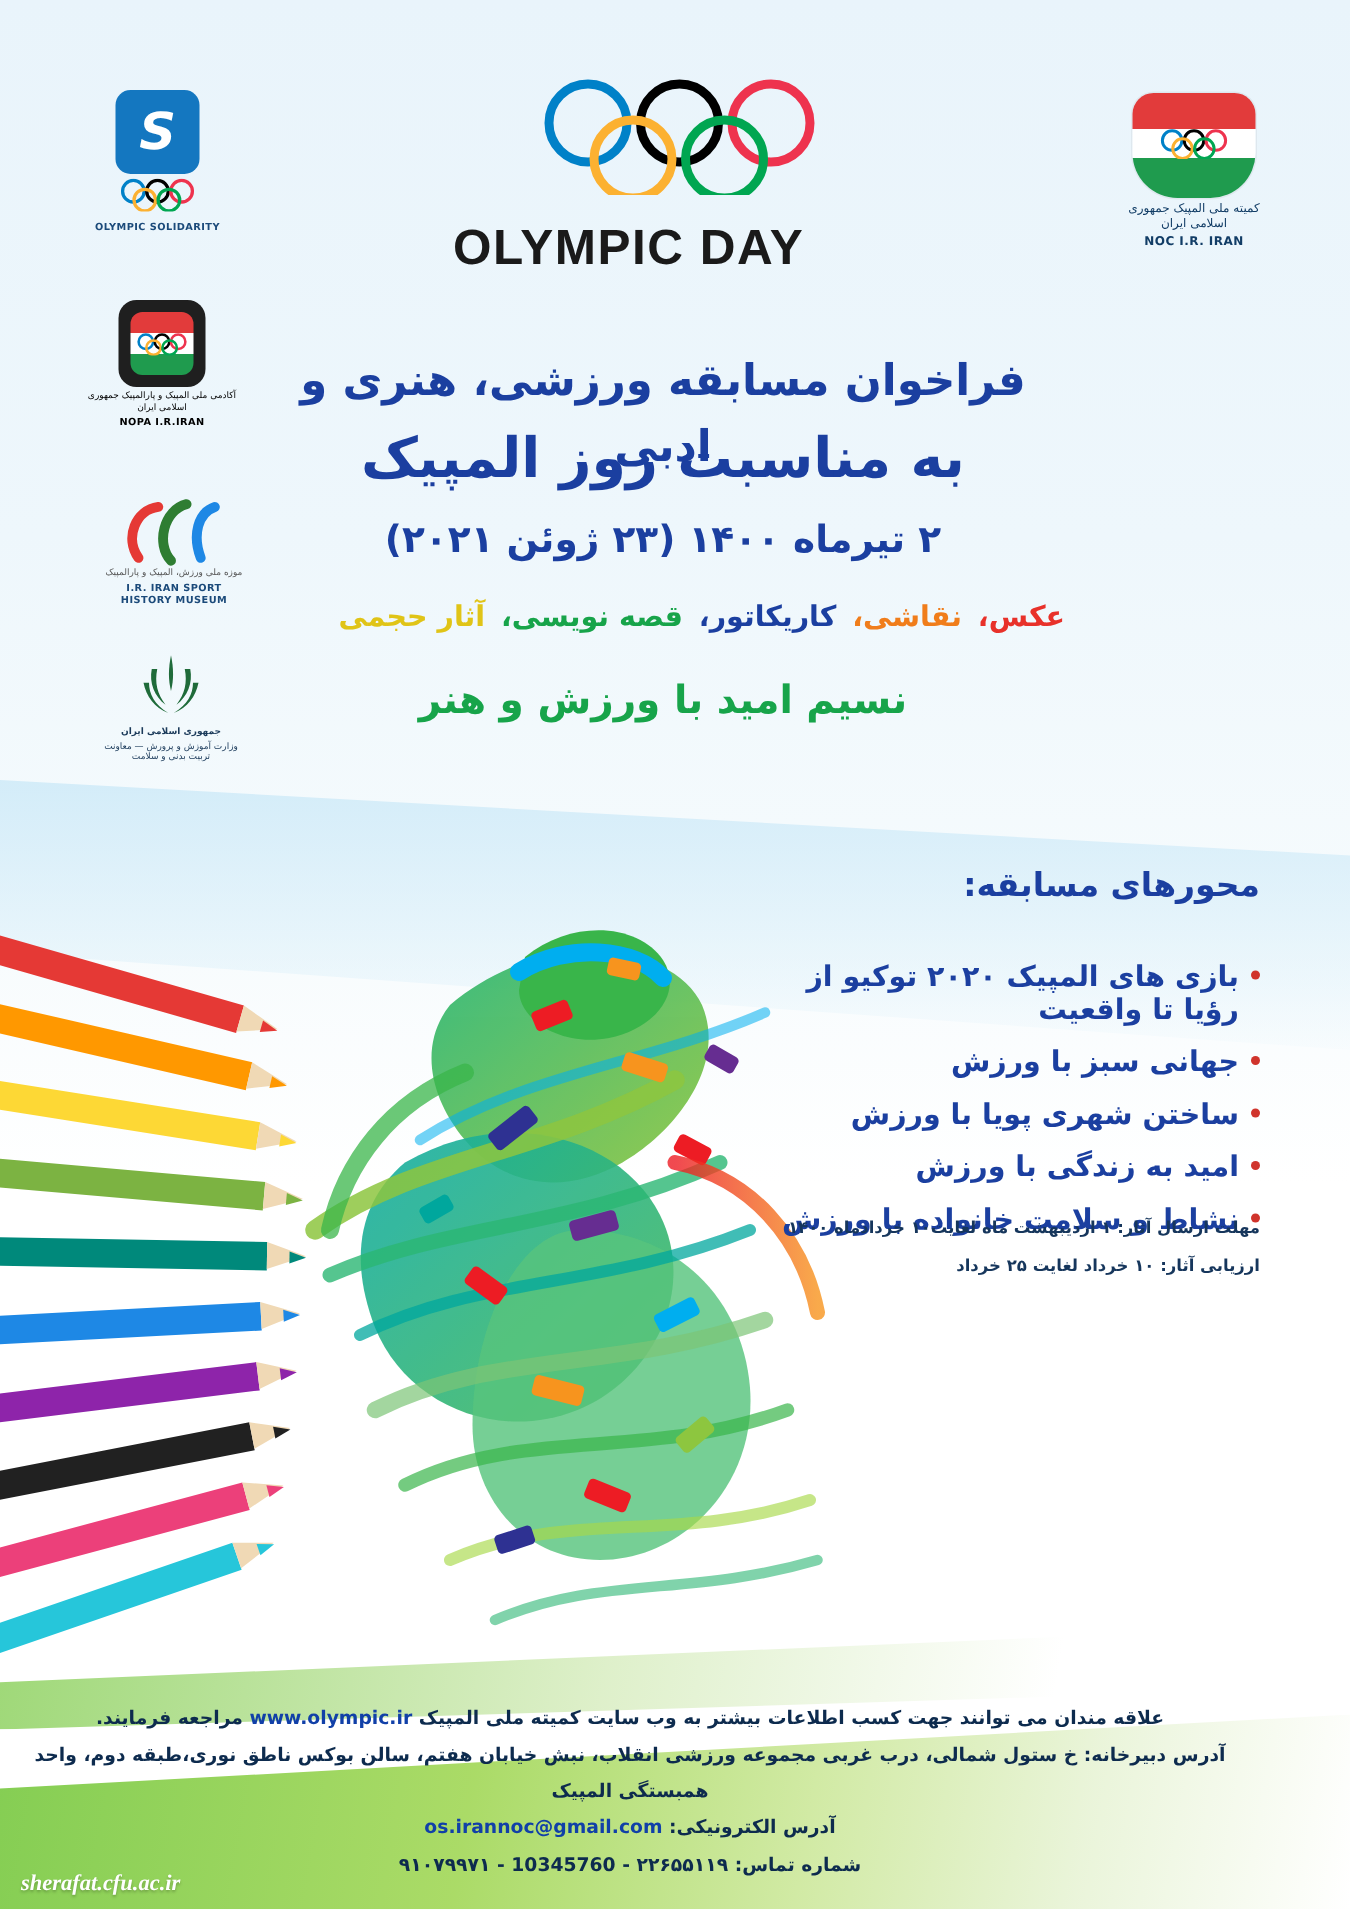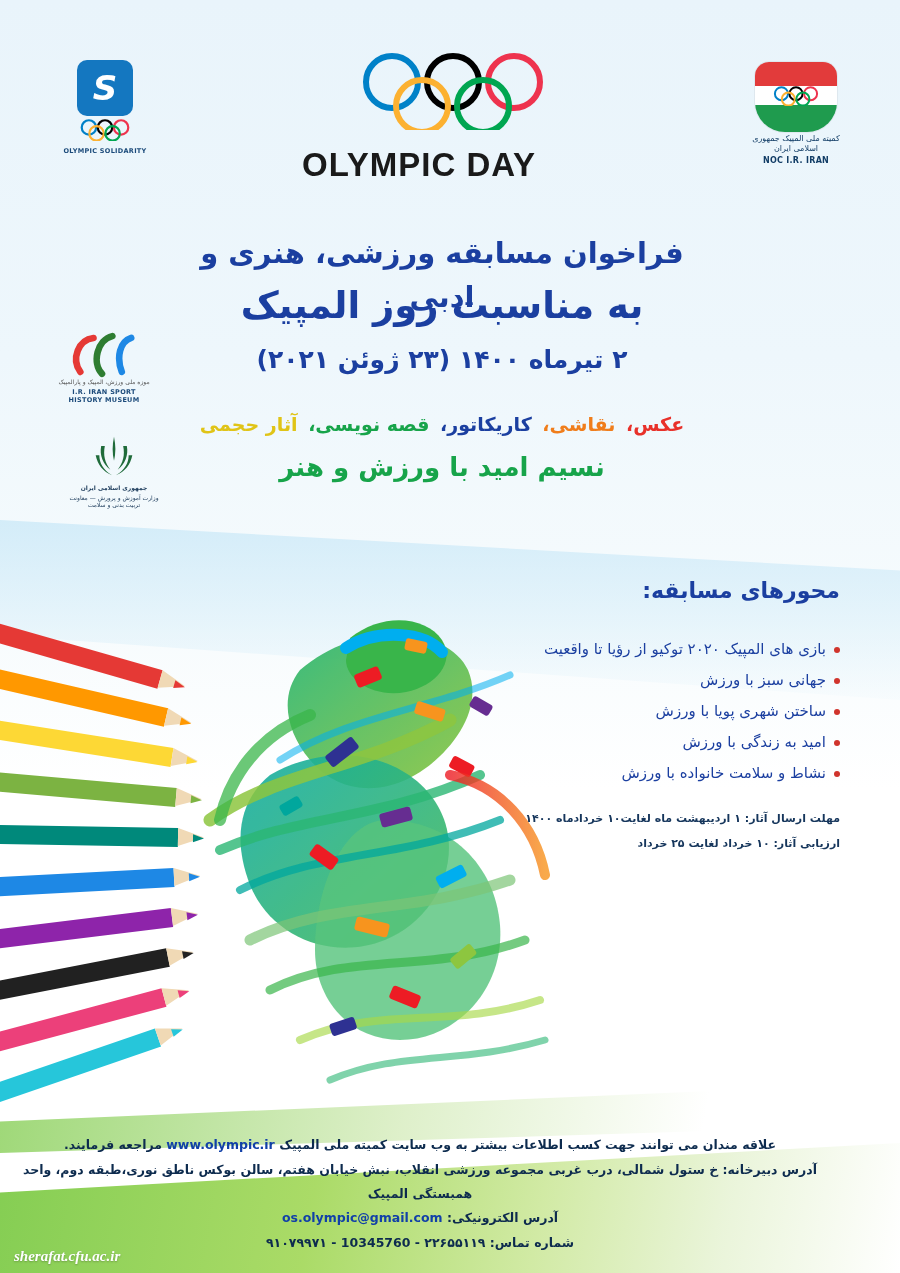--- a/index.html
+++ b/index.html
@@ -80,21 +80,21 @@
     display: flex; align-items: center; justify-content: center;
   }
   .nopa-inner {
     width: 42px; height: 42px; border-radius: 8px;
     background: linear-gradient(180deg,#e23b3b 0 33%, #ffffff 33% 66%, #1f9b4e 66% 100%);
     display: flex; align-items: center; justify-content: center;
   }
   #logo-nopa .cap { color: #000; }
 
   
-  #logo-ipc { left: 56px; top: 330px; width: 96px; }
+  #logo-ipc { left: 68px; top: 330px; width: 96px; }
   .ipc-mark { width: 62px; height: 46px; position: relative; }
 
   
   #logo-ministry { left: 62px; top: 432px; width: 104px; }
   .min-mark { width: 46px; height: 50px; display: flex; align-items: center; justify-content: center; }
   #logo-ministry .cap { color: #1b3a5a; font-size: 6px; }
 
   
   #olympic-rings { position: absolute; left: 360px; top: 52px; width: 186px; height: 78px; }
   #olympic-day-title {
@@ -113,23 +113,22 @@
     position: absolute; right: 188px; top: 278px; width: 540px;
     text-align: center; font-size: 37px; font-weight: bold; color: #1b3fa0;
     line-height: 1.5;
   }
   #headline-date {
     position: absolute; right: 188px; top: 345px; width: 540px;
     text-align: center; font-size: 25px; font-weight: bold; color: #1b3fa0;
   }
   #categories {
     position: absolute; right: 188px; top: 400px; width: 540px;
-    text-align: center; font-size: 19px; font-weight: bold;
+    text-align: right; font-size: 19px; font-weight: bold;
     direction: rtl;
-    margin-top: 13px;
   }
   #categories span { margin: 0 2px; }
   #slogan {
     position: absolute; right: 188px; top: 452px; width: 540px;
     text-align: center; font-size: 26px; font-weight: bold; color: #17a44a;
   }
 
   
   #runner-art {
     position: absolute; left: 150px; top: 520px; width: 470px; height: 610px;
@@ -161,21 +160,21 @@
   
   #axes-title {
     position: absolute; right: 60px; top: 578px; width: 300px;
     text-align: right; font-size: 22px; font-weight: bold; color: #1b3fa0;
   }
   #axes-list {
     position: absolute; right: 60px; top: 640px; width: 340px;
     text-align: right; list-style: none;
   }
   #axes-list li {
-    font-size: 15px; font-weight: normal; color: #1b3fa0;
+    font-size: 19px; font-weight: bold; color: #1b3fa0;
     margin-bottom: 13px; position: relative; padding-right: 14px;
   }
   #axes-list li::before {
     content: ""; position: absolute; right: 0; top: 7px;
     width: 6px; height: 6px; border-radius: 50%; background: #d0342c;
   }
   #deadlines {
     position: absolute; right: 60px; top: 812px; width: 350px;
     text-align: right;
   }
@@ -251,20 +250,37 @@
             <circle cx="20" cy="17" r="8.5" stroke="#fcb131"></circle>
             <circle cx="39" cy="17" r="8.5" stroke="#00a651"></circle>
           </g>
         </svg>
       </span>
     </div>
     <div class="cap cap2">کمیته ملی المپیک جمهوری اسلامی ایران</div>
     <div class="cap">NOC I.R. IRAN</div>
   </div>
 
+  <div class="logo" id="logo-nopa">
+    <div class="nopa-mark">
+      <div class="nopa-inner">
+        <svg viewBox="0 0 60 26" width="34" height="15">
+          <g fill="none" stroke-width="3">
+            <circle cx="11" cy="10" r="8.5" stroke="#0081c8"></circle>
+            <circle cx="30" cy="10" r="8.5" stroke="#000"></circle>
+            <circle cx="49" cy="10" r="8.5" stroke="#ee334e"></circle>
+            <circle cx="20" cy="17" r="8.5" stroke="#fcb131"></circle>
+            <circle cx="39" cy="17" r="8.5" stroke="#00a651"></circle>
+          </g>
+        </svg>
+      </div>
+    </div>
+    <div class="cap cap2">آکادمی ملی المپیک و پارالمپیک جمهوری اسلامی ایران</div>
+    <div class="cap">NOPA I.R.IRAN</div>
+  </div>
 
   <div class="logo" id="logo-ipc">
     <div class="ipc-mark">
       <svg viewBox="0 0 70 50" width="66" height="48">
         <path d="M12 44 C2 30 10 10 26 8" stroke="#e53935" stroke-width="7" fill="none" stroke-linecap="round"></path>
         <path d="M35 46 C24 34 30 10 46 6" stroke="#2e7d32" stroke-width="7" fill="none" stroke-linecap="round"></path>
         <path d="M56 44 C50 28 54 12 66 8" stroke="#1e88e5" stroke-width="7" fill="none" stroke-linecap="round"></path>
       </svg>
     </div>
     <div class="cap cap2">موزه ملی ورزش، المپیک و پارالمپیک</div>
@@ -418,21 +434,21 @@
     <div>ارزیابی آثار:  ۱۰ خرداد لغایت ۲۵ خرداد</div>
   </div>
 
   <div id="footer">
     <div class="line">
       <span>علاقه مندان می توانند جهت کسب اطلاعات بیشتر به وب سایت کمیته ملی المپیک </span><span class="blue">www.olympic.ir</span><span>  مراجعه فرمایند.</span>
     </div>
     <div class="line">آدرس دبیرخانه: خ ستول شمالی، درب غربی مجموعه ورزشی انقلاب، نبش خیابان هفتم، سالن بوکس ناطق نوری،طبقه دوم، واحد همبستگی المپیک</div>
     <div class="line">
       <span>آدرس الکترونیکی:</span>
-      <span class="blue">os.olympic@gmail.com</span>
+      <span class="blue">os.irannoc@gmail.com</span>
     </div>
     <div class="line">
       <span>شماره تماس:</span>
       <span>۲۲۶۵۵۱۱۹ - 10345760 - ۹۱۰۷۹۹۷۱</span>
     </div>
   </div>
 
   <div id="watermark">sherafat.cfu.ac.ir</div>
 
 </div>

